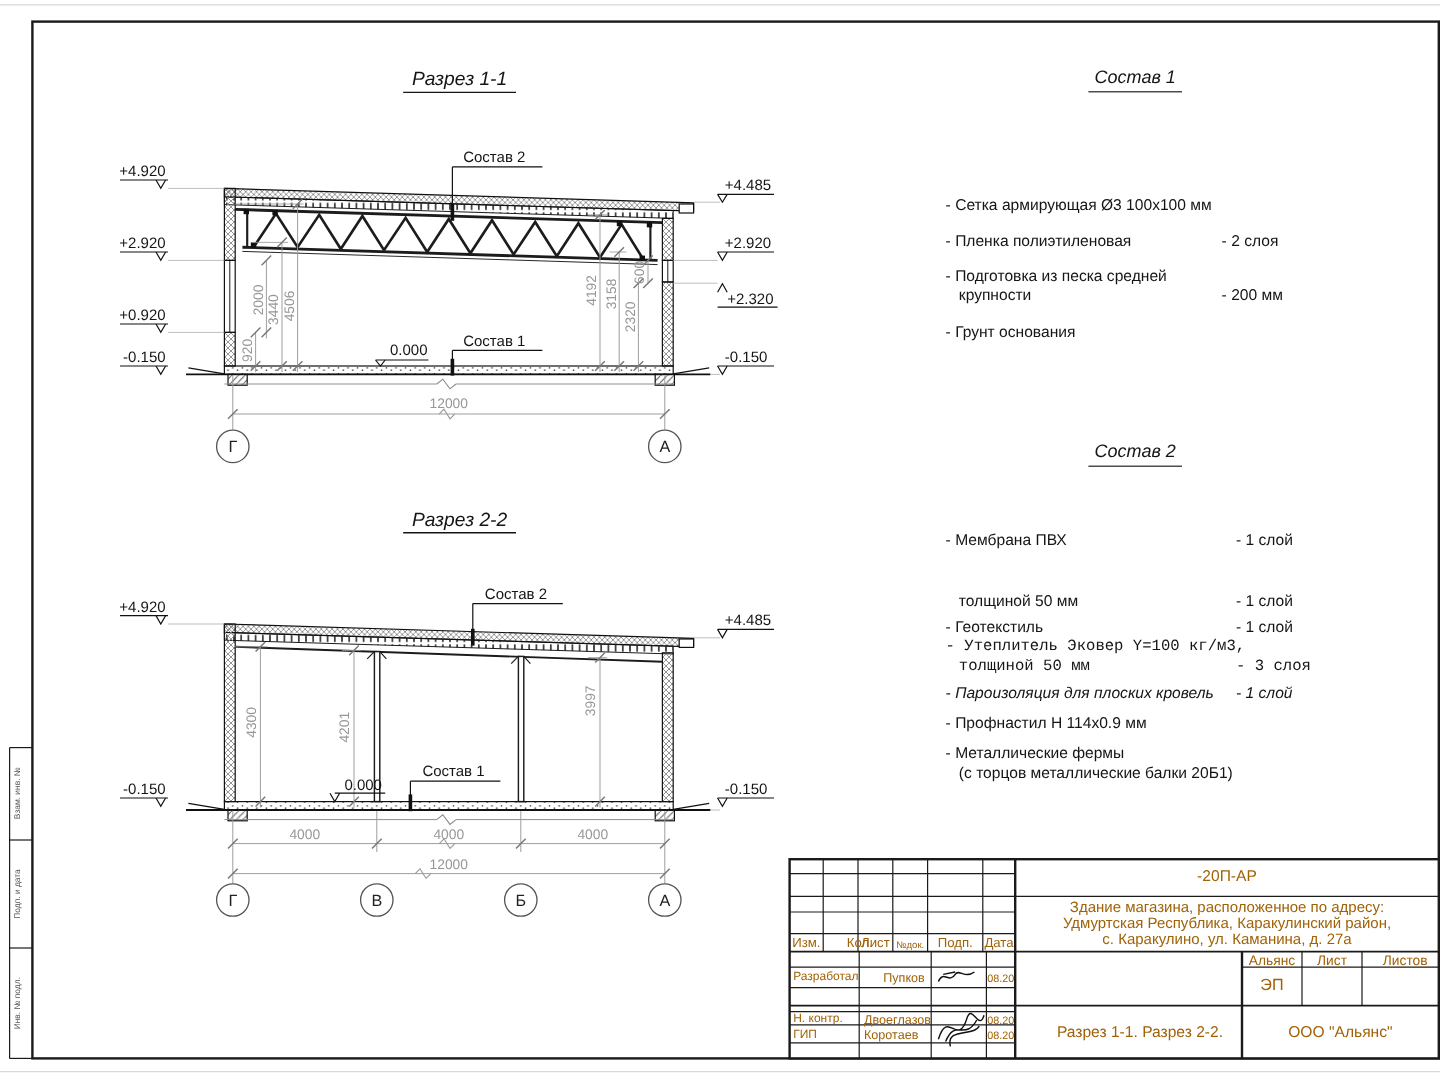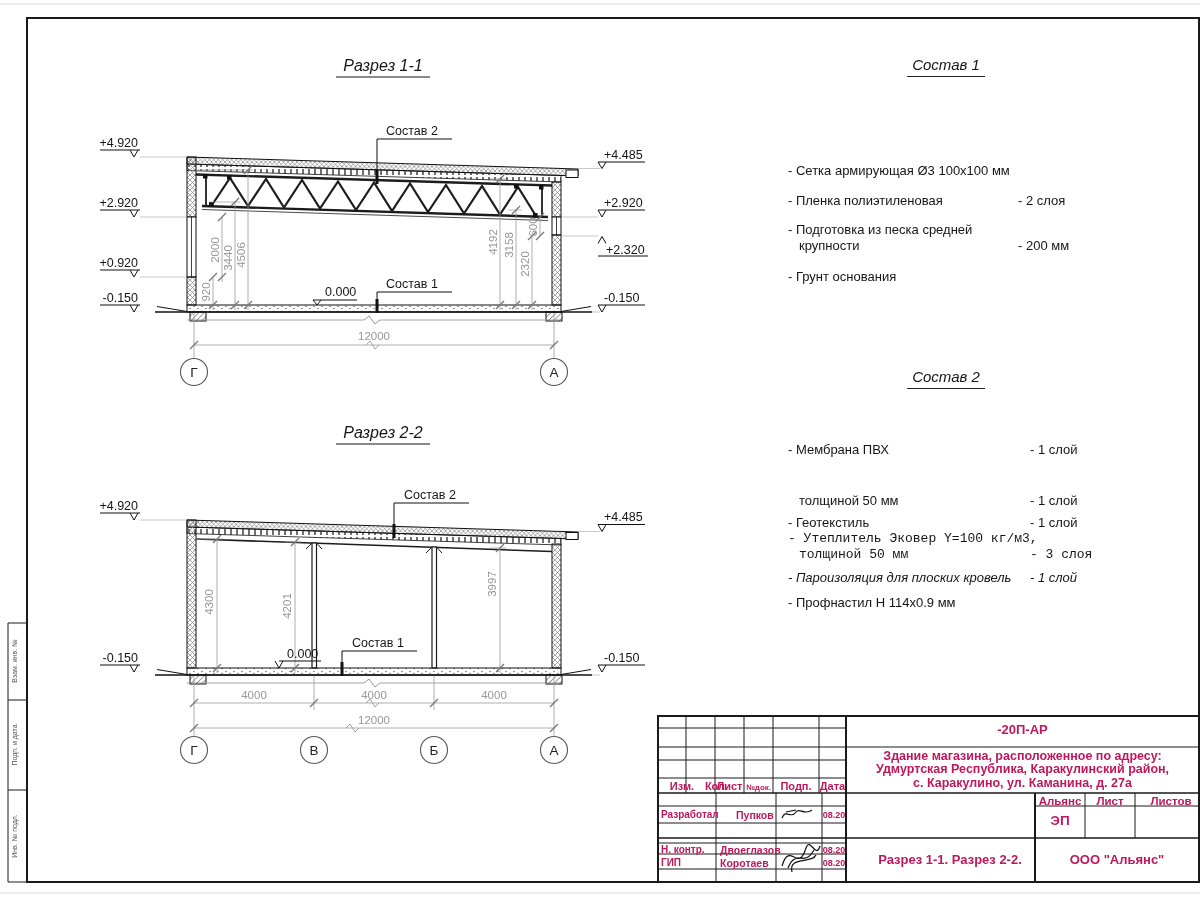--- a/index.html
+++ b/index.html
@@ -6,21 +6,21 @@
   #page{position:relative;width:1200px;height:900px;background:#fff;overflow:hidden;
         font-family:"Liberation Sans",sans-serif;color:#111;}
   #page svg{position:absolute;left:0;top:0;}
   
   .sec-head{position:absolute;text-align:center;font-size:15px;font-style:italic;color:#151515;}
   .sec-head span{display:inline-block;border-bottom:1.3px solid #222;padding:0 5px 3px 5px;}
   .item{position:absolute;width:300px;font-size:13px;line-height:15.5px;color:#151515;}
   .item .l2{padding-left:11px;}
   .item .qty{position:absolute;bottom:0;white-space:nowrap;}
   
-  .tbt{position:absolute;color:#be185d;white-space:nowrap;font-weight:bold;}
+  .tbt{position:absolute;color:#a16207;white-space:nowrap;}
   .ctr{text-align:center;white-space:normal;}
   
   text{font-family:"Liberation Sans",sans-serif;}
   .t-b{fill:#151515;font-size:12.5px;}
   .t-d{fill:#979797;font-size:11.5px;}
   .t-ax{fill:#222;font-size:13.5px;}
   .t-ti{fill:#151515;font-size:16px;font-style:italic;}
   .t-m{fill:#555;font-size:7px;}
 </style>
 </head>
@@ -437,27 +437,31 @@
   <div class="l2">толщиной 50 мм</div>
   <div class="qty" style="left:242px;">- 3 слоя</div>
 </div>
 <div class="item" style="left:788px;top:570px;font-style:italic;">
   <div>- Пароизоляция для плоских кровель</div>
   <div class="qty" style="left:242px;">- 1 слой</div>
 </div>
 <div class="item" style="left:788px;top:595px;">
   <div>- Профнастил Н 114х0.9 мм</div>
 </div>
+<div class="item" style="left:788px;top:620px;">
+  <div>- Металлические фермы</div>
+  <div class="l2">(с торцов металлические балки 20Б1)</div>
+</div>
 
 <div class="tbt ctr" style="left:846px;top:722px;width:353px;font-size:13px;">-20П-АР</div>
 <div class="tbt ctr" style="left:846px;top:762px;width:353px;font-size:12.5px;">Удмуртская Республика, Каракулинский район,</div>
 <div class="tbt ctr" style="left:846px;top:749px;width:353px;font-size:12.5px;">Здание магазина, расположенное по адресу:</div>
 <div class="tbt ctr" style="left:846px;top:776px;width:353px;font-size:12.5px;">с. Каракулино, ул. Каманина, д. 27а</div>
 
-<div class="tbt ctr" style="left:658px;top:780px;width:48px;font-size:11px;">Изм.</div>
+<div class="tbt ctr" style="left:658px;top:780px;width:28px;font-size:11px;">Изм.</div>
 <div class="tbt ctr" style="left:686px;top:780px;width:29px;font-size:11px;padding-left:16px;">Кол.</div>
 <div class="tbt ctr" style="left:715px;top:780px;width:29px;font-size:11px;">Лист</div>
 <div class="tbt ctr" style="left:744px;top:783px;width:29px;font-size:8px;">№док.</div>
 <div class="tbt ctr" style="left:773px;top:780px;width:46px;font-size:11px;">Подп.</div>
 <div class="tbt ctr" style="left:819px;top:780px;width:27px;font-size:11px;">Дата</div>
 
 <div class="tbt" style="left:661px;top:809px;font-size:10px;">Разработал</div>
 <div class="tbt" style="left:720px;top:809px;font-size:10.5px;padding-left:16px;">Пупков</div>
 <div class="tbt ctr" style="left:822px;top:810px;width:24px;font-size:9px;">08.20</div>
 

